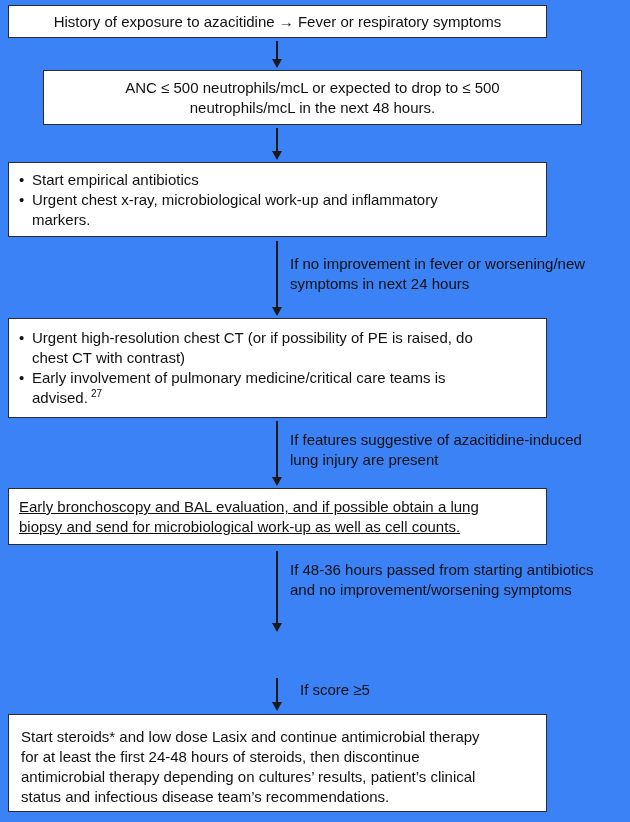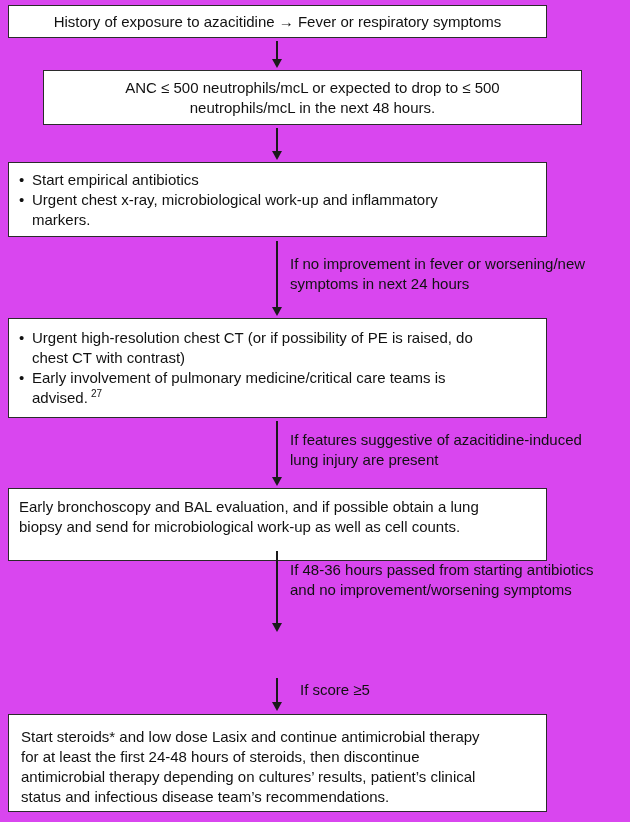--- a/index.html
+++ b/index.html
@@ -1,40 +1,40 @@
 <!DOCTYPE html>
 <html><head>
 <meta charset="utf-8">
 <style>
   html, body { margin: 0; padding: 0; background: #ffffff; }
   .canvas {
     position: relative;
     width: 630px;
     height: 822px;
-    background: #d946ef;
+    background: #3b82f6;
     font-family: "Liberation Sans", "DejaVu Sans", sans-serif;
     font-size: 15px;
     line-height: 20px;
     color: #111111;
   }
   .box {
     position: absolute;
     left: 8px;
     width: 539px;
     border: 1.5px solid #2b2b2b;
     background: #ffffff;
     box-sizing: border-box;
   }
   .box .txt { white-space: pre-line; }
   .center { display: flex; align-items: center; justify-content: center; text-align: center; }
   .b1 { top: 5px;   height: 33px; }
   .b2 { top: 70px;  height: 55px; margin-left: 35px; }
   .b3 { top: 162px; height: 75px;  padding: 7px 8px 0 10px; }
   .b4 { top: 318px; height: 100px; padding: 9px 8px 0 10px; }
-  .b5 { top: 488px; height: 73px;  padding: 8px 24px 0 10px; }
+  .b5 { top: 488px; height: 57px;  padding: 8px 24px 0 10px; text-decoration: underline; }
   .b6 { top: 633px; height: 34px; }
   .b7 { top: 714px; height: 98px;  padding: 12px 8px 0 12px; }
   .bullet-row { display: flex; align-items: flex-start; }
   .bullet-row .marker { width: 13px; flex: 0 0 13px; }
   .bullet-row .btext { flex: 1; white-space: pre-line; }
   sup.ref { font-size: 10px; line-height: 0; vertical-align: super; margin-left: 3px; margin-top: 46px; }
   .arrow {
     position: absolute;
     left: 276px;
     width: 2px;

